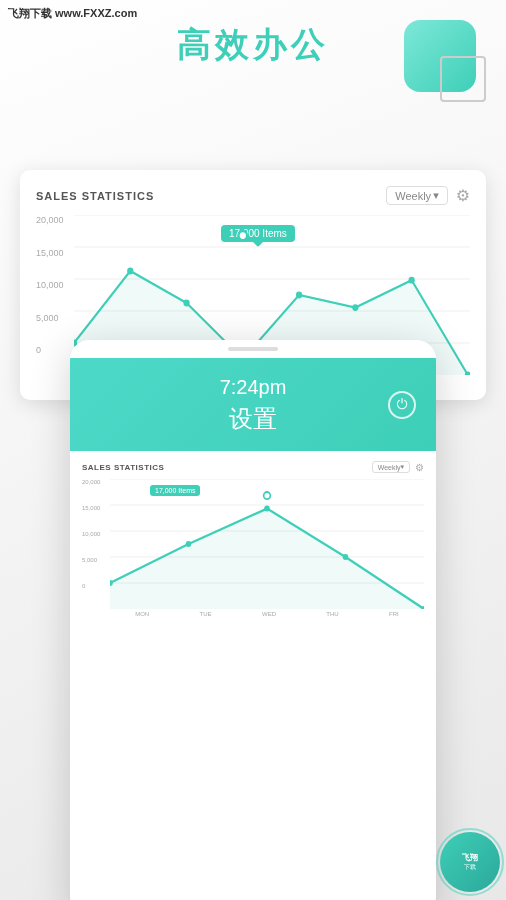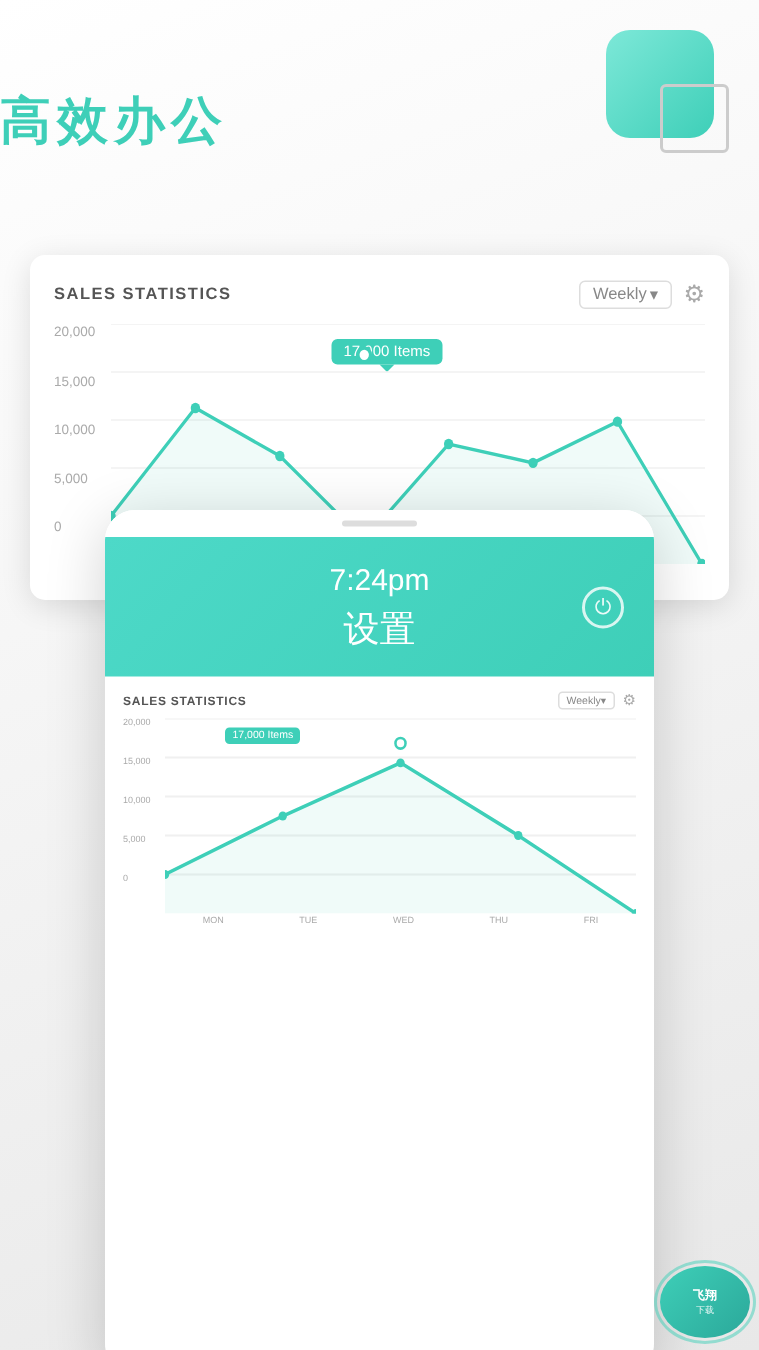--- a/index.html
+++ b/index.html
@@ -27,21 +27,22 @@
     
     .main-bg {
       width: 506px;
       height: 900px;
       background: linear-gradient(160deg, #ffffff 0%, #e8e8e8 100%);
       position: relative;
     }
 
     
     .top-section {
-      padding-top: 58px;
+      text-align: center;
+      padding-top: 22px;
       position: relative;
     }
     .main-title {
       font-size: 34px;
       font-weight: 700;
       color: #3ecfb8;
       letter-spacing: 4px;
       margin-bottom: 8px;
     }
     .sub-title {
@@ -292,21 +293,21 @@
 
     
     .watermark-bottom {
       position: absolute;
       bottom: 8px;
       right: 6px;
       z-index: 100;
     }
     .watermark-circle {
       width: 60px;
-      height: 48px;
+      height: 60px;
       background: linear-gradient(135deg, #3ecfb8, #2ba89a);
       border-radius: 50%;
       display: flex;
       flex-direction: column;
       align-items: center;
       justify-content: center;
       position: relative;
       margin-left: 46px;
     }
     .watermark-circle::after {
@@ -352,20 +353,23 @@
     .chart-area-fill {
       opacity: 0.08;
       fill: #3ecfb8;
     }
   </style>
 </head>
 <body>
 
 <div class="main-bg">
 
+  <div class="watermark-top">
+    <span>飞翔下载 www.FXXZ.com</span>
+  </div>
 
   <div class="top-section">
     <div class="main-title">高效办公</div>
 
     <div class="deco-shape">
       <div class="deco-square"></div>
     </div>
   </div>
 
   <div class="chart-card-large">

